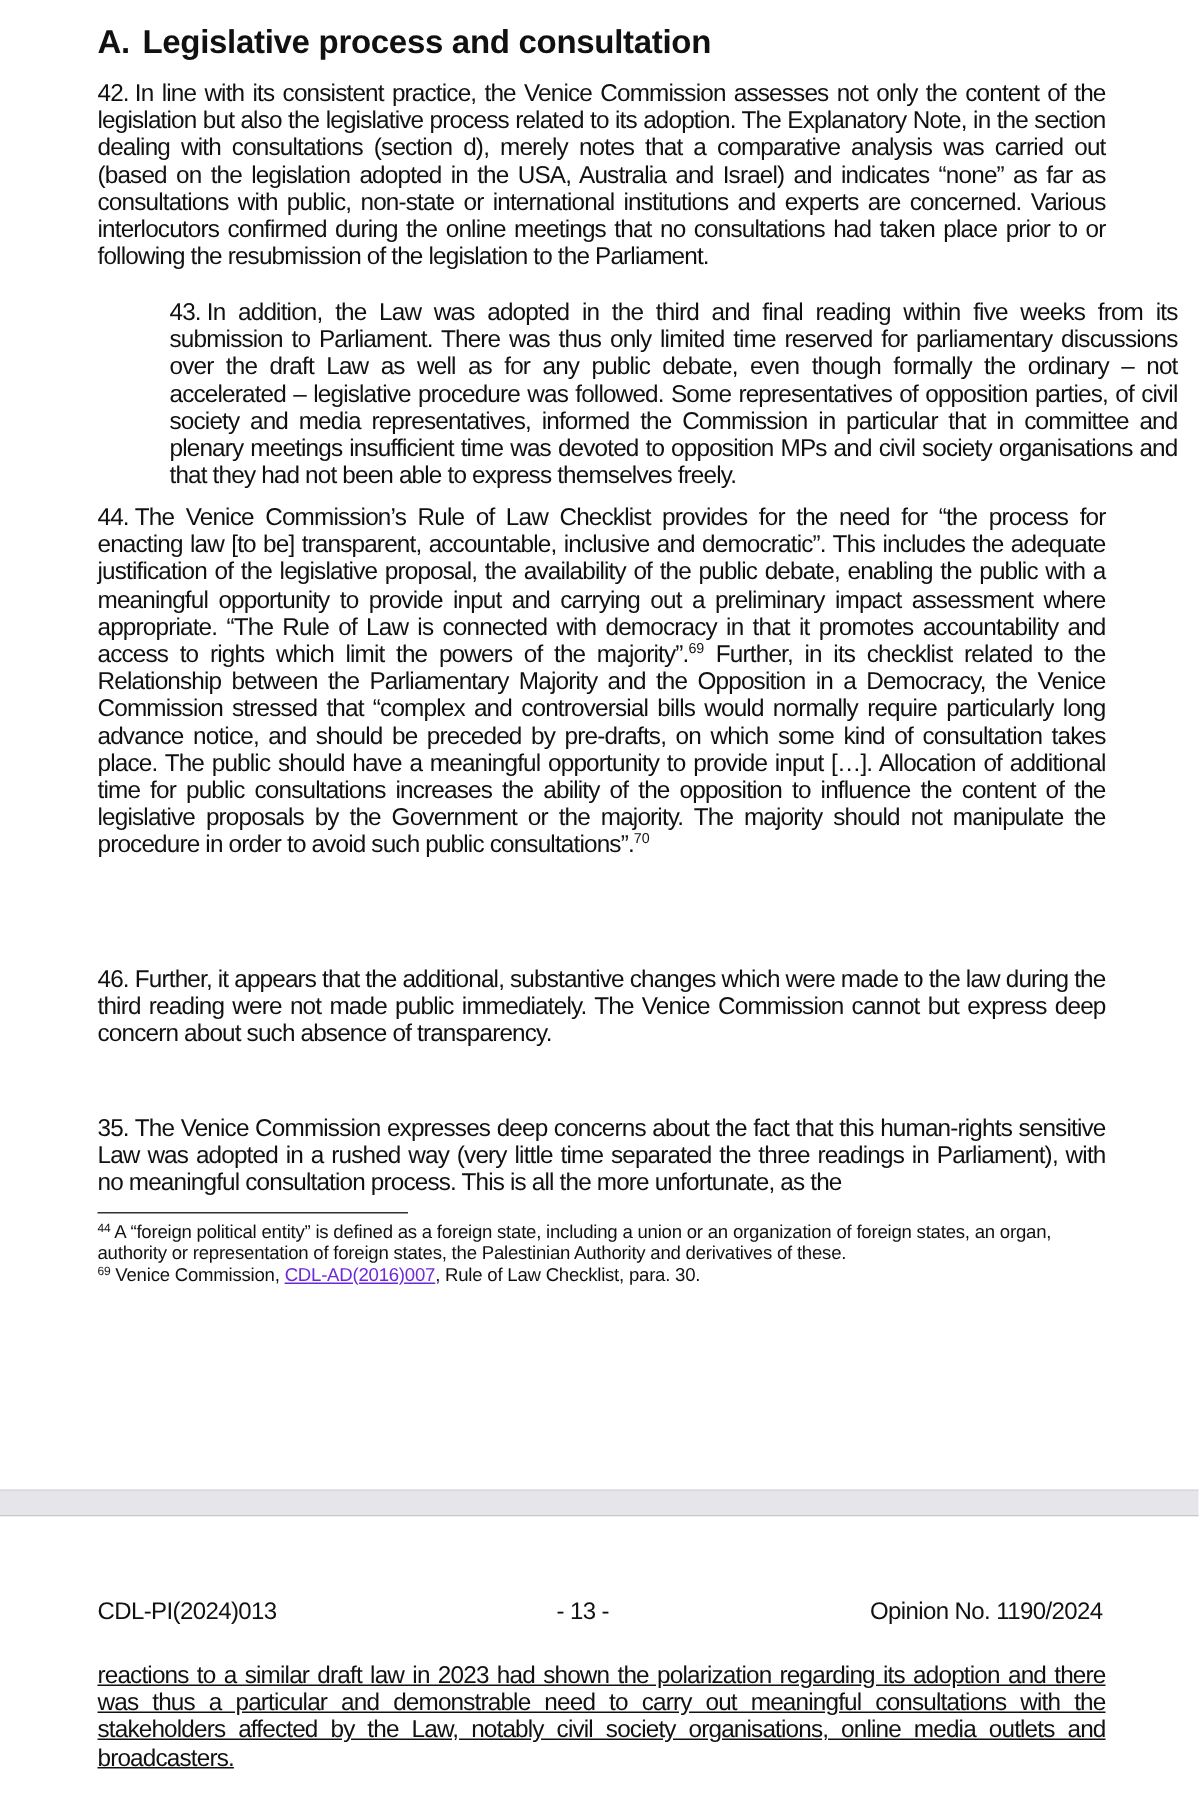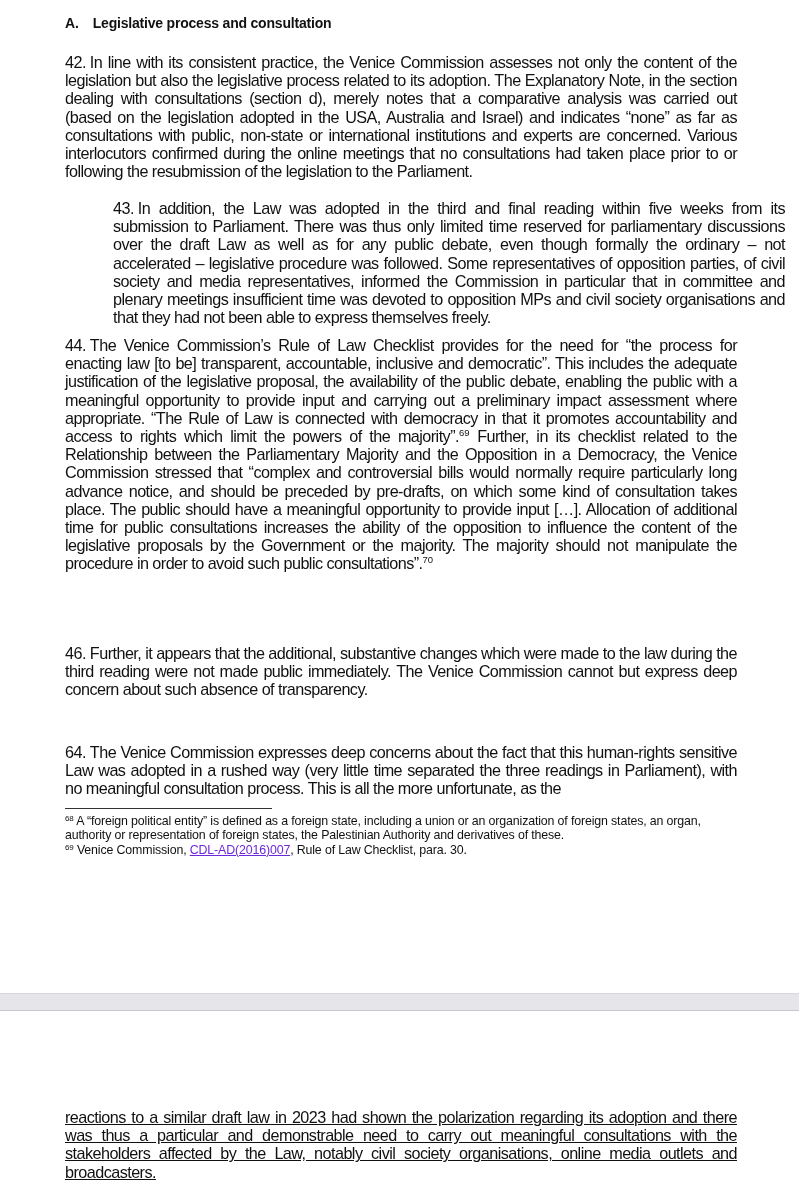--- a/index.html
+++ b/index.html
@@ -19,21 +19,21 @@
       position: absolute;
       left: 0;
       width: 799px;
       background: #ffffff;
     }
     .heading {
       position: absolute;
       left: 65px;
       top: 15px;
       font-weight: bold;
-      font-size: 14px;
+      font-size: 22px;
       letter-spacing: -0.2px;
       white-space: nowrap;
     }
     .heading .num {
       display: inline-block;
       width: 24px;
     }
     .para {
       position: absolute;
       left: 65px;
@@ -125,35 +125,40 @@
   <div class="para" style="top:336px;">
     <span class="pnum">44.</span><span>The Venice Commission’s Rule of Law Checklist provides for the need for “the process for enacting law [to be] transparent, accountable, inclusive and democratic”. This includes the adequate justification of the legislative proposal, the availability of the public debate, enabling the public with a meaningful opportunity to provide input and carrying out a preliminary impact assessment where appropriate. “The Rule of Law is connected with democracy in that it promotes accountability and access to rights which limit the powers of the majority”.</span><sup class="fn">69</sup><span> Further, in its checklist related to the Relationship between the Parliamentary Majority and the Opposition in a Democracy, the Venice Commission stressed that “complex and controversial bills would normally require particularly long advance notice, and should be preceded by pre-drafts, on which some kind of consultation takes place. The public should have a meaningful opportunity to provide input […]. Allocation of additional time for public consultations increases the ability of the opposition to influence the content of the legislative proposals by the Government or the majority. The majority should not manipulate the procedure in order to avoid such public consultations”.</span><sup class="fn">70</sup>
   </div>
 
 
   <div class="para" style="top:644px;">
     <span class="pnum">46.</span><span>Further, it appears that the additional, substantive changes which were made to the law during the third reading were not made public immediately. The Venice Commission cannot but express deep concern about such absence of transparency.</span>
   </div>
 
   <div class="para" style="top:743px;">
-    <span class="pnum">64.</span><span>The Venice Commission expresses deep concerns about the fact that this human-rights sensitive Law was adopted in a rushed way (very little time separated the three readings in Parliament), with no meaningful consultation process. This is all the more unfortunate, as the</span>
+    <span class="pnum">35.</span><span>The Venice Commission expresses deep concerns about the fact that this human-rights sensitive Law was adopted in a rushed way (very little time separated the three readings in Parliament), with no meaningful consultation process. This is all the more unfortunate, as the</span>
   </div>
 
   <div class="fn-rule"></div>
 
   <div class="footnotes">
     <div class="footnote">
-      <sup>68</sup><span> A “foreign political entity” is defined as a foreign state, including a union or an organization of foreign states, an organ, authority or representation of foreign states, the Palestinian Authority and derivatives of these.</span>
+      <sup>44</sup><span> A “foreign political entity” is defined as a foreign state, including a union or an organization of foreign states, an organ, authority or representation of foreign states, the Palestinian Authority and derivatives of these.</span>
     </div>
     <div class="footnote">
       <sup>69</sup><span> Venice Commission, </span><a>CDL-AD(2016)007</a><span>, Rule of Law Checklist, para. 30.</span>
     </div>
   </div>
 </div>
 
 <div class="separator"></div>
 
 <div class="page-area" style="top:1011px;height:189px;">
+  <div class="page-footer" style="top:55px;">
+    <span class="left">CDL-PI(2024)013</span>
+    <span class="center">- 13 -</span>
+    <span class="right">Opinion No. 1190/2024</span>
+  </div>
 
   <div class="para" style="top:97px;text-decoration:underline;">
     <span>reactions to a similar draft law in 2023 had shown the polarization regarding its adoption and there was thus a particular and demonstrable need to carry out meaningful consultations with the stakeholders affected by the Law, notably civil society organisations, online media outlets and broadcasters.</span>
   </div>
 </div>
 
 </body></html>

